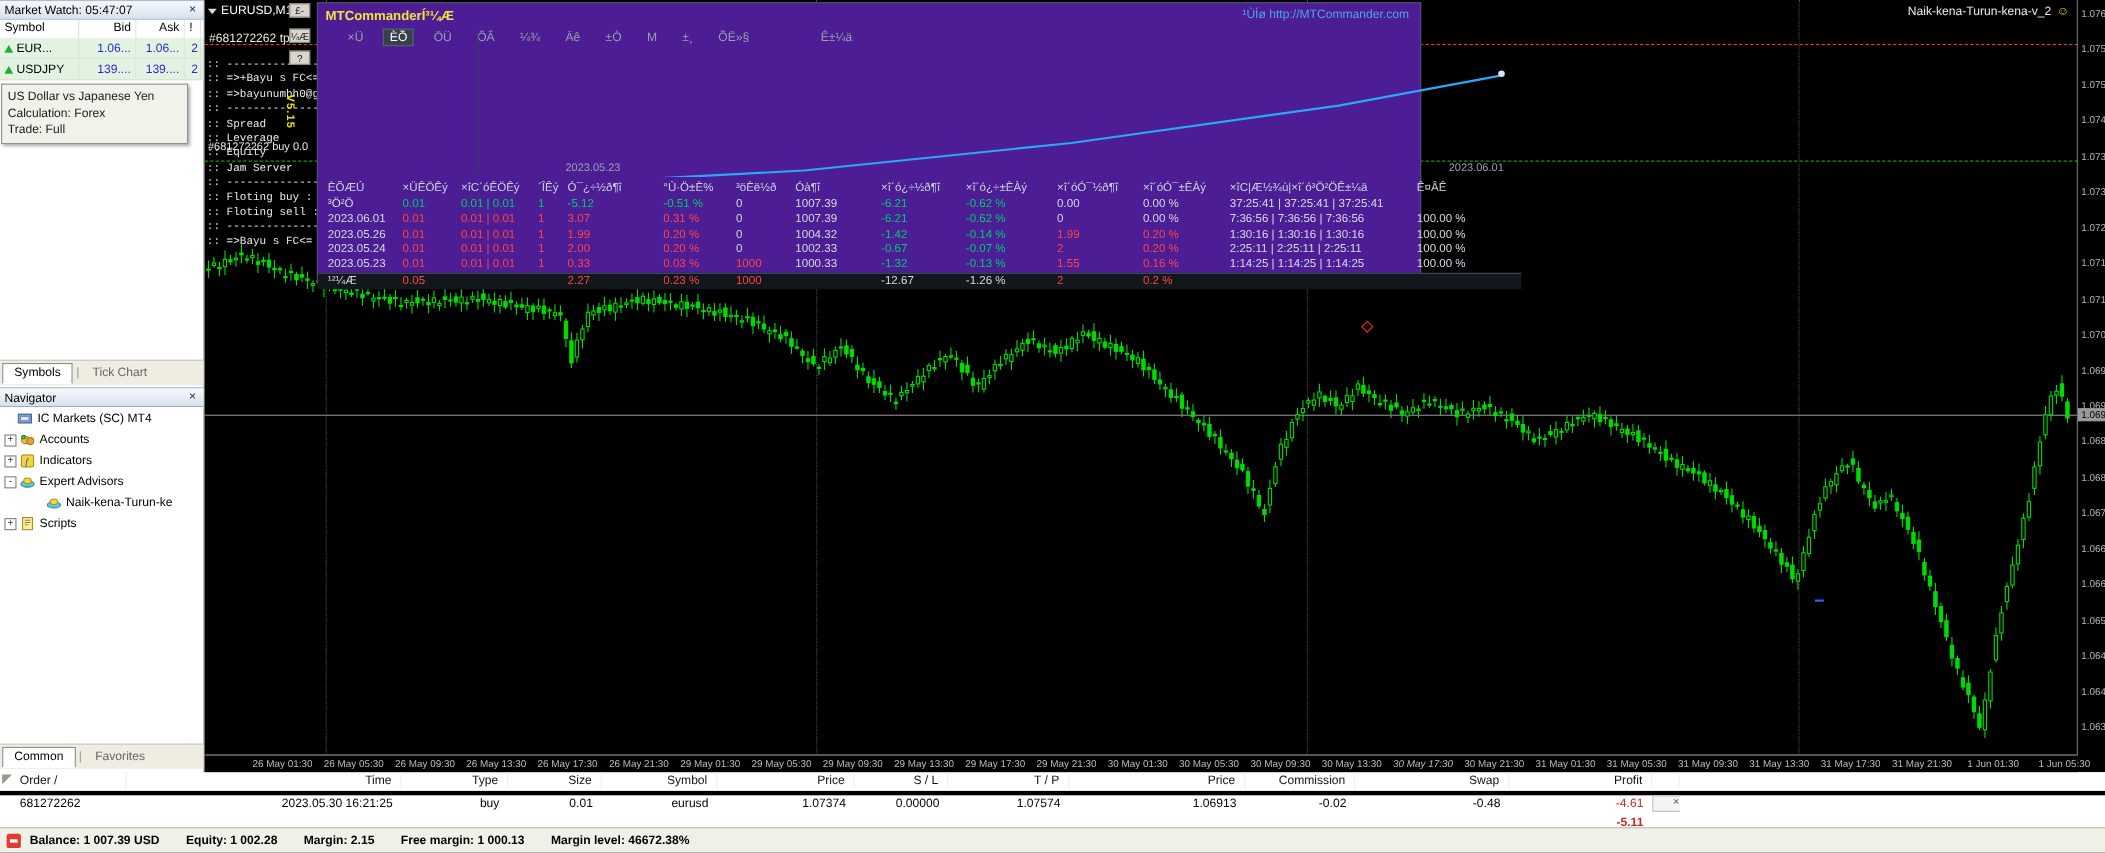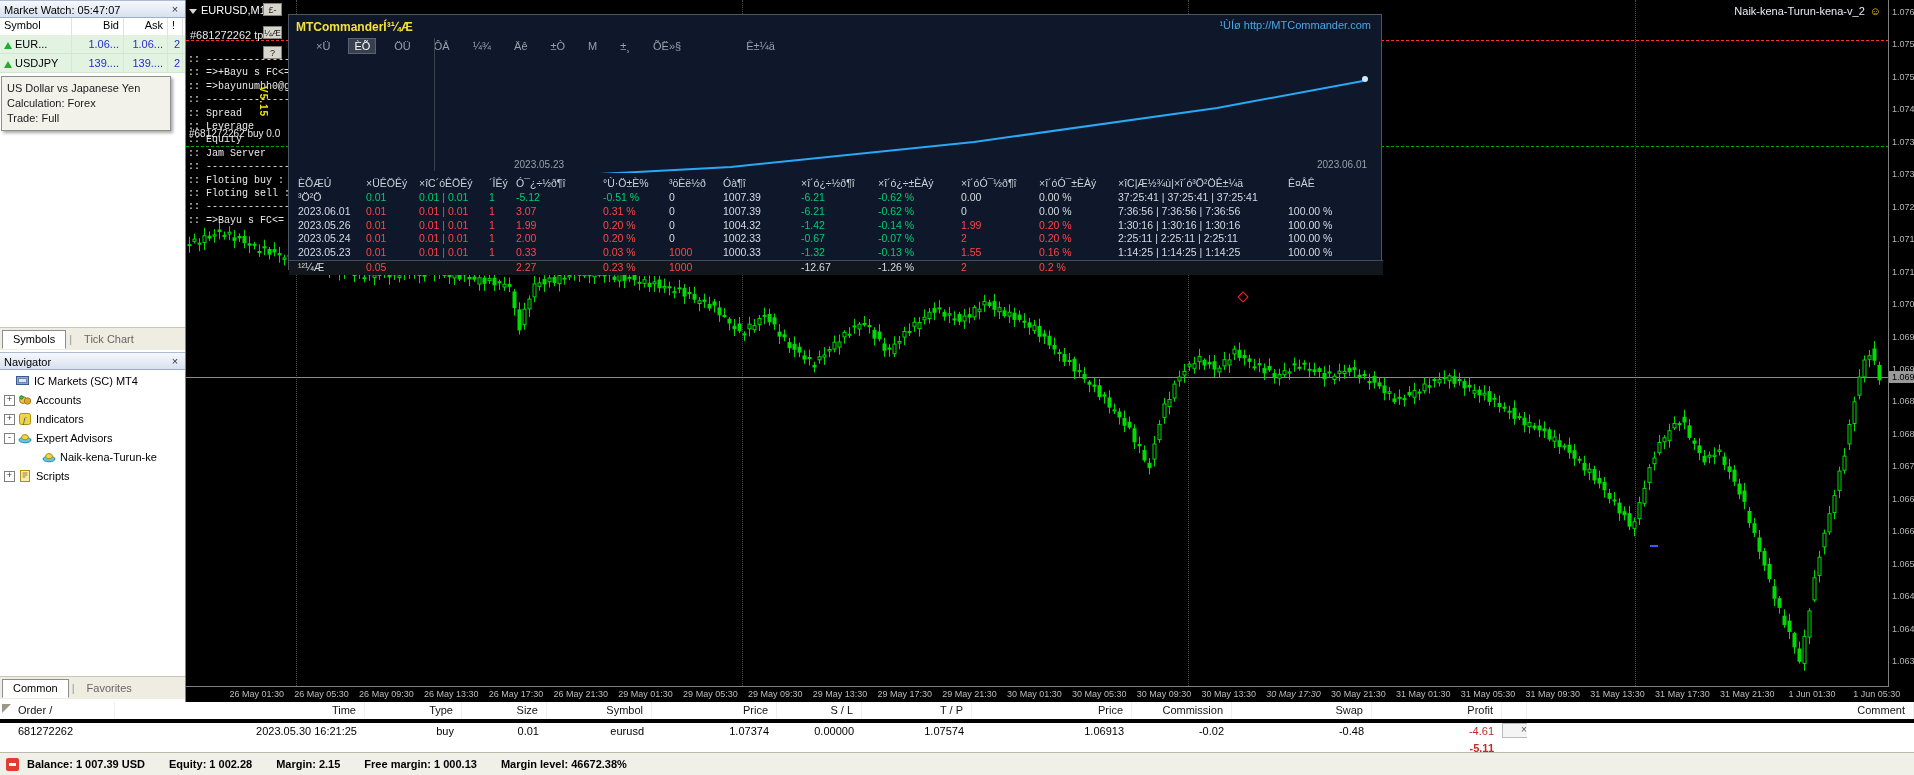--- a/index.html
+++ b/index.html
@@ -51,21 +51,21 @@
   #eaName .smiley{color:#ffd800;margin-left:5px;}
   #tpLabel{position:absolute;left:4px;top:29px;color:#e8e8e8;font-size:11px;z-index:3;}
   #buyLabel{position:absolute;left:3px;top:128px;color:#e8e8e8;font-size:10px;z-index:3;}
   #eaInfo{position:absolute;left:2px;top:53px;margin:0;color:#e9e9e9;font-family:"Liberation Mono",monospace;font-size:10px;line-height:13.4px;z-index:2;}
   #ver{position:absolute;left:72px;top:86px;color:#f0e000;font-size:10px;font-weight:bold;writing-mode:vertical-rl;letter-spacing:1px;z-index:3;}
   .sideBtn{position:absolute;left:77px;width:19px;height:13px;background:#d8d5cc;border:1px solid #84837d;font-size:9px;line-height:12px;text-align:center;color:#222;z-index:4;box-sizing:border-box;}
   #candles{position:absolute;left:0;top:0;z-index:2;}
   .markerDiamond{position:absolute;width:6px;height:6px;border:1px solid #ff2020;transform:rotate(45deg);z-index:3;}
   .markerBlue{position:absolute;width:8px;height:2px;background:#3a5bff;z-index:3;}
   
-  #overlay{position:absolute;left:102px;top:14px;width:1094px;height:256px;background:#0f172a;border:1px solid #4d5664;z-index:6;box-sizing:border-box;}
+  #overlay{position:absolute;left:102px;top:2px;width:1004px;height:256px;background:#4c1d95;border:1px solid #4d5664;z-index:6;box-sizing:border-box;}
   #ovTitle{height:21px;line-height:21px;}
   #ovTitleText{color:#f5e03c;font-weight:bold;font-size:12px;margin-left:7px;}
   #ovLink{float:right;color:#4ba6e8;font-size:11px;margin-right:10px;}
   #ovToolbar{height:20px;display:flex;align-items:center;padding-left:22px;font-size:11px;color:#98a1ae;}
   .ovtb{margin-right:13px;padding:1px 5px;}
   .ovtb.sel{background:#38404e;border:1px solid #5a6374;color:#fff;}
   #ovRight{margin-left:42px;}
   #ovVline{position:absolute;left:145px;top:23px;width:1px;height:133px;background:#39434f;}
   #ovCurve{position:absolute;left:0;top:22px;}
   .cvLabel{position:absolute;top:144px;color:#98a0ac;font-size:10px;}
@@ -1109,21 +1109,20 @@
         <span>Size</span>
         <span>Symbol</span>
         <span>Price</span>
         <span>S / L</span>
         <span>T / P</span>
         <span>Price</span>
         <span>Commission</span>
         <span>Swap</span>
         <span>Profit</span>
         <span></span>
-        <span>Comment</span>
       </div>
     <div class="orow" id="ordRow">
         <span>681272262</span>
         <span>2023.05.30 16:21:25</span>
         <span>buy</span>
         <span>0.01</span>
         <span>eurusd</span>
         <span>1.07374</span>
         <span>0.00000</span>
         <span>1.07574</span>

